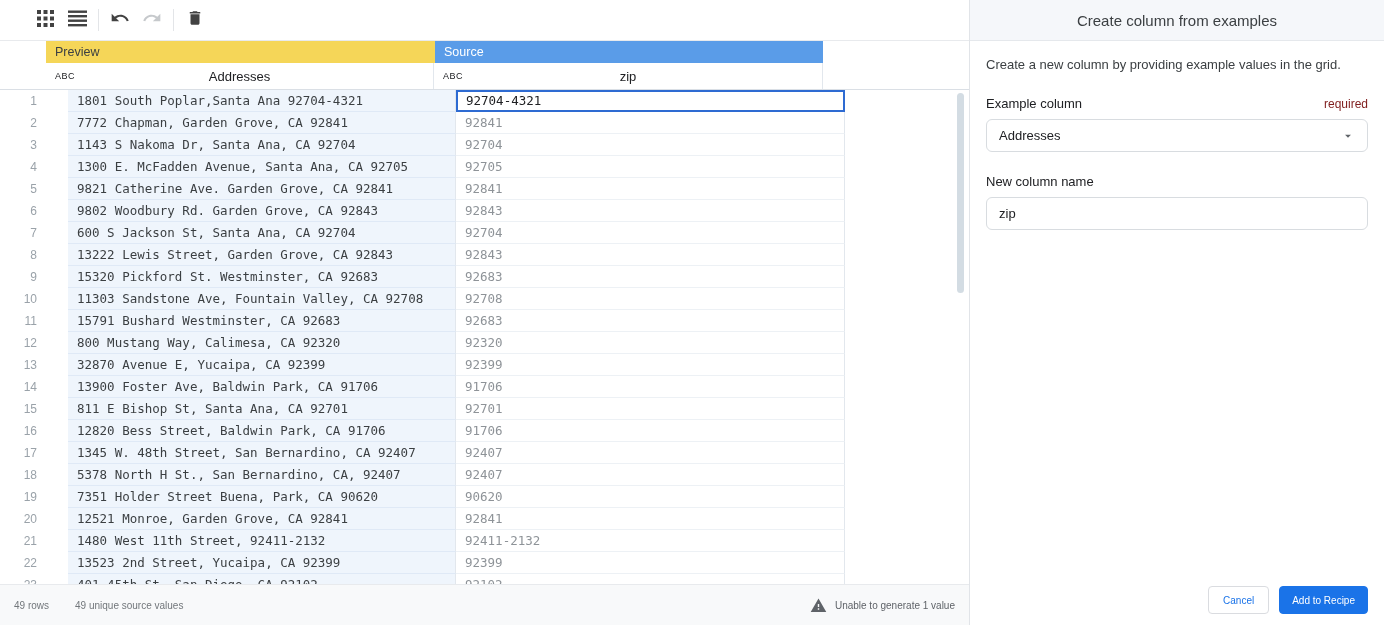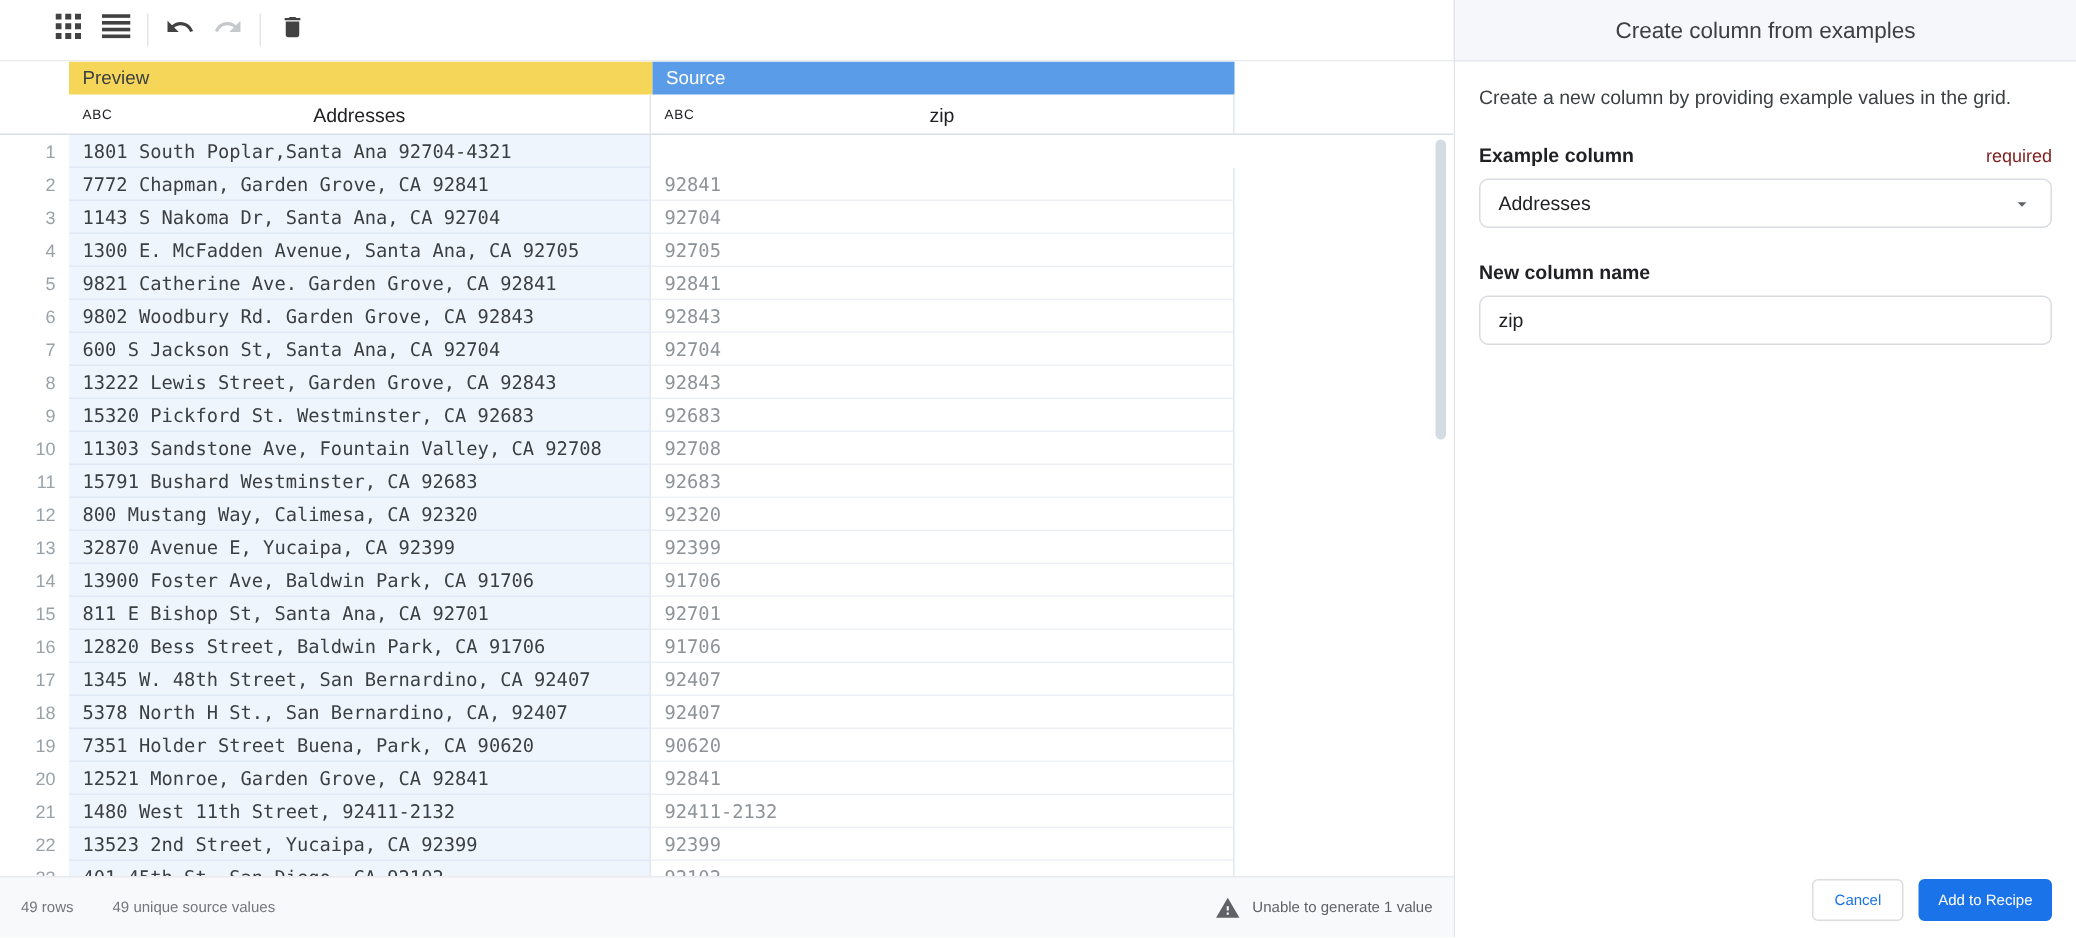--- a/index.html
+++ b/index.html
@@ -28,41 +28,41 @@
   .hcell.prev { width:389px; border-right:1px solid #E2E7ED; }
   .abc { position:absolute; left:9px; top:50%; transform:translateY(-50%);
          font-size:9px; font-weight:normal; letter-spacing:.5px; color:#202124; }
 
   .grid-row { height:22px; }
   .rownum { width:46px; flex:none; text-align:right; padding-right:9px; font-size:12px;
             color:#9AA2A9; line-height:22px; }
   .cell { font-family:"DejaVu Sans Mono", monospace; font-size:12.5px; line-height:21px;
           padding-left:9px; white-space:nowrap; overflow:hidden; }
   .cell.src { width:388px; background:#EFF5FC; border-bottom:1px solid #DFE9F6;
-              border-right:1px solid #E2E7ED; color:#3B3F42; }
+              border-right:1px solid #E2E7ED; color:#3B3F42;margin-left:22px; }
   .cell.prev { width:389px; background:#fff; border-bottom:1px solid #EDF1F5;
                border-right:1px solid #E2E7ED; color:#8E9398; }
   .cell.prev.selected { border:2px solid #2E6BD2; padding-left:8px; color:#202124; line-height:18px; }
 
   .vscroll { position:absolute; left:957px; top:52px; width:7px; height:200px;
              background:#D3DCE3; border-radius:4px; }
 
   .statusbar { height:41px; flex:none; border-top:1px solid #E8EAED; background:#F8F9FA;
                display:flex; align-items:center; padding:0 14px; font-size:10px; color:#72777B; }
   .statusbar .s1 { margin-right:26px; }
   .warn { margin-left:auto; display:flex; align-items:center; gap:8px; color:#5F6368; }
 
   
   .right { width:414px; height:625px; position:relative; background:#fff; display:flex; flex-direction:column; }
   .panel-header { height:41px; flex:none; background:#F5F7FA; border-bottom:1px solid #E5E8EC;
                   display:flex; align-items:center; justify-content:center;
                   font-size:15px; color:#3C4043; }
   .panel-body { padding:16px; font-size:13px; color:#3C4043; }
   .label-row { display:flex; justify-content:space-between; align-items:baseline; margin-top:24px; }
-  .label-row .lbl, .lbl2 { font-weight:bold; font-size:13px; color:#202124; }
+  .label-row .lbl, .lbl2 { font-weight:normal; font-size:13px; color:#202124; }
   .label-row .req { font-size:12px; color:#7f1d1d; }
   .select { margin-top:8px; height:33px; border:1px solid #D8DCE0; border-radius:6px;
             display:flex; align-items:center; justify-content:space-between;
             padding:0 12px; font-size:13px; color:#202124; cursor:pointer; background:#fff; }
   .lbl2 { display:block; margin-top:22px; }
   .txtinput { margin-top:8px; height:33px; width:100%; border:1px solid #D8DCE0; border-radius:6px;
               padding:0 12px; font-size:13px; color:#202124; outline:none;
               font-family:"Liberation Sans", sans-serif; background:#fff; }
   .panel-footer { position:absolute; right:16px; bottom:11px; display:flex; gap:10px; }
   .btn { height:28px; border-radius:4px; font-size:10px; font-weight:500; cursor:pointer;
@@ -146,20 +146,21 @@
         </div>
         <div class="hcell prev">
           <span class="abc">ABC</span>
           <span>zip</span>
         </div>
       </div>
       <div>
           <div class="grid-row">
             <div class="rownum">1</div>
             <div class="cell src">1801 South Poplar,Santa Ana 92704-4321</div>
+            <div class="cell prev selected">92704-4321</div>
           </div>
           <div class="grid-row">
             <div class="rownum">2</div>
             <div class="cell src">7772 Chapman, Garden Grove, CA 92841</div>
             <div class="cell prev">92841</div>
           </div>
           <div class="grid-row">
             <div class="rownum">3</div>
             <div class="cell src">1143 S Nakoma Dr, Santa Ana, CA 92704</div>
             <div class="cell prev">92704</div>

